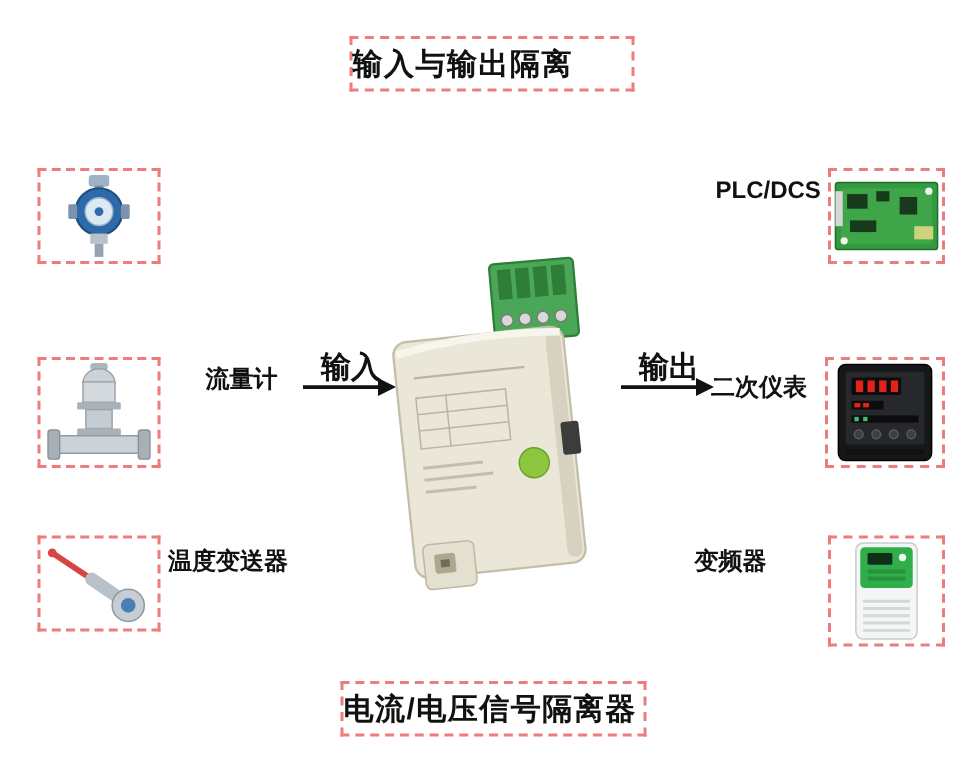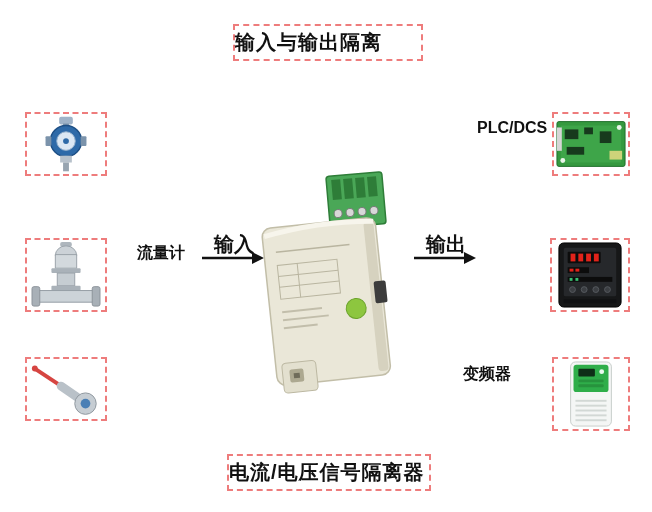--- a/index.html
+++ b/index.html
@@ -74,20 +74,21 @@
 
   <div class="img-box" style="left:25px; top:357px; width:82px; height:64px;">
     <svg viewBox="0 0 78 58" width="76" height="58">
       <line x1="7" y1="8" x2="40" y2="30" stroke="#d64541" stroke-width="4" stroke-linecap="round"></line>
       <circle cx="7" cy="8" r="3" fill="#d64541"></circle>
       <line x1="34" y1="26" x2="50" y2="37" stroke="#b9c1c8" stroke-width="9" stroke-linecap="round"></line>
       <circle cx="59" cy="44" r="11" fill="#c6cdd3" stroke="#8f979e"></circle>
       <circle cx="59" cy="44" r="5" fill="#4a7fb5"></circle>
     </svg>
   </div>
+  <div class="dev-label" style="left:112px; top:364px;">温度变送器</div>
 
   <div class="arrow-label" style="left:206px; top:231px;">输入</div>
   <svg class="arrow-svg" style="left:202px; top:250px;" width="62" height="16" viewBox="0 0 62 16">
     <line x1="0" y1="8" x2="50" y2="8" stroke="var(--arrow_black)" stroke-width="2.5"></line>
     <polygon points="50,2 62,8 50,14" fill="var(--arrow_black)"></polygon>
   </svg>
 
   <svg class="abs" style="left:252px; top:168px;" viewBox="0 0 160 230" width="160" height="230">
 
     <g transform="rotate(-5 104 32)">
@@ -142,20 +143,21 @@
       <rect x="30" y="12" width="9" height="7" fill="#173a1d"></rect>
       <rect x="46" y="16" width="12" height="12" fill="#173a1d"></rect>
       <rect x="12" y="32" width="18" height="8" fill="#173a1d"></rect>
       <rect x="2" y="12" width="5" height="24" fill="#d6d6d6"></rect>
       <rect x="56" y="36" width="13" height="9" fill="#cdd37a"></rect>
       <circle cx="66" cy="12" r="2.5" fill="#e9f5ea"></circle>
       <circle cx="8" cy="46" r="2.5" fill="#e9f5ea"></circle>
     </svg>
   </div>
 
+  <div class="dev-label" style="left:474px; top:248px;">二次仪表</div>
   <div class="img-box" style="left:550px; top:238px; width:80px; height:74px;">
     <svg viewBox="0 0 76 70" width="74" height="68">
       <rect x="6" y="2" width="64" height="66" rx="5" fill="var(--meter_black)" stroke="#000"></rect>
       <rect x="11" y="7" width="54" height="50" rx="2" fill="#26282b"></rect>
       <rect x="15" y="11" width="34" height="12" rx="1" fill="#0c0c0c"></rect>
       <rect x="18" y="13" width="5" height="8" fill="var(--led_red)"></rect>
       <rect x="26" y="13" width="5" height="8" fill="var(--led_red)"></rect>
       <rect x="34" y="13" width="5" height="8" fill="var(--led_red)"></rect>
       <rect x="42" y="13" width="5" height="8" fill="var(--led_red)"></rect>
       <rect x="15" y="27" width="22" height="6" fill="#0c0c0c"></rect>

